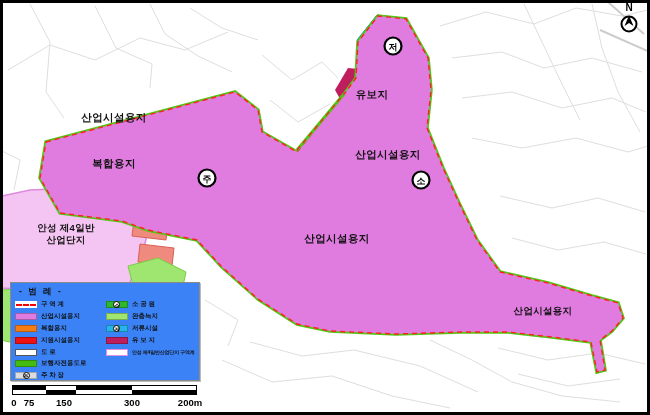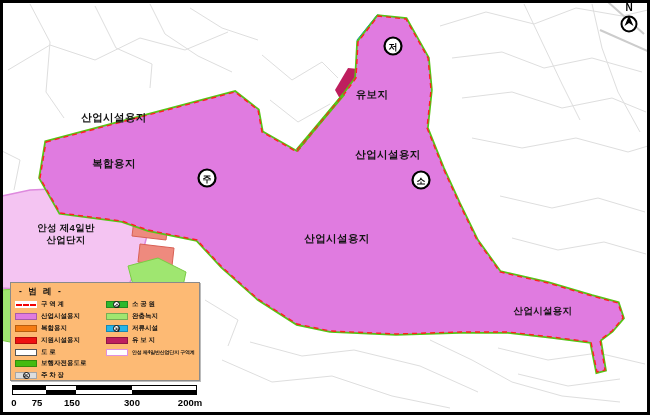--- a/index.html
+++ b/index.html
@@ -4,21 +4,21 @@
 <style>
   html,body{margin:0;padding:0;background:#222;}
   *{box-sizing:border-box;}
   #stage{position:relative;width:650px;height:415px;background:#fff;overflow:hidden;
          font-family:"Liberation Sans",sans-serif;}
   #mapsvg{position:absolute;left:0;top:0;}
   .mlab{font:bold 10.5px "Liberation Sans",sans-serif;fill:#141414;letter-spacing:.4px;}
   .mlab-sm{font:bold 9.5px "Liberation Sans",sans-serif;fill:#141414;letter-spacing:.3px;}
   .csym{font:bold 9px "Liberation Sans",sans-serif;fill:#000;}
   
-  #legend{position:absolute;left:10px;top:282px;width:190px;height:99px;background:#fdba74;
+  #legend{position:absolute;left:10px;top:282px;width:190px;height:99px;background:#3b82f6;
           border:1px solid #8a8a8a;box-shadow:1px 1px 0 #bbb;padding:2px 4px;}
   #legend .ltitle{font:bold 8.5px "Liberation Sans",sans-serif;letter-spacing:2px;color:#111;margin:1px 0 1px 4px;}
   .cols{display:flex;}
   .col{display:flex;flex-direction:column;}
   .col.left{width:92px;}
   .col.right{width:90px;}
   .lrow{height:11.8px;display:flex;align-items:center;}
   .sw{width:22px;height:7px;margin-right:4px;border:1px solid rgba(0,0,0,.25);flex:none;
       display:flex;align-items:center;justify-content:center;}
   .sw-boundary{background:#fff;border:none;}
@@ -231,20 +231,20 @@
 
   <div id="scalebar">
     <div class="sbar">
       <div class="seg" style="left:0;   top:0;   width:33px;"></div>
       <div class="seg" style="left:63px;top:0;   width:56px;"></div>
       <div class="seg" style="left:33px;top:4px; width:30px;"></div>
       <div class="seg" style="left:119px;top:4px;width:64px;"></div>
     </div>
     <div class="slabels">
       <span style="left:2px">0</span>
-      <span style="left:25px">75</span>
-      <span style="left:60px">150</span>
+      <span style="left:17px">75</span>
+      <span style="left:52px">150</span>
       <span style="left:120px">300</span>
       <span style="left:178px">200m</span>
     </div>
   </div>
 
 </div>
 
 </body></html>

